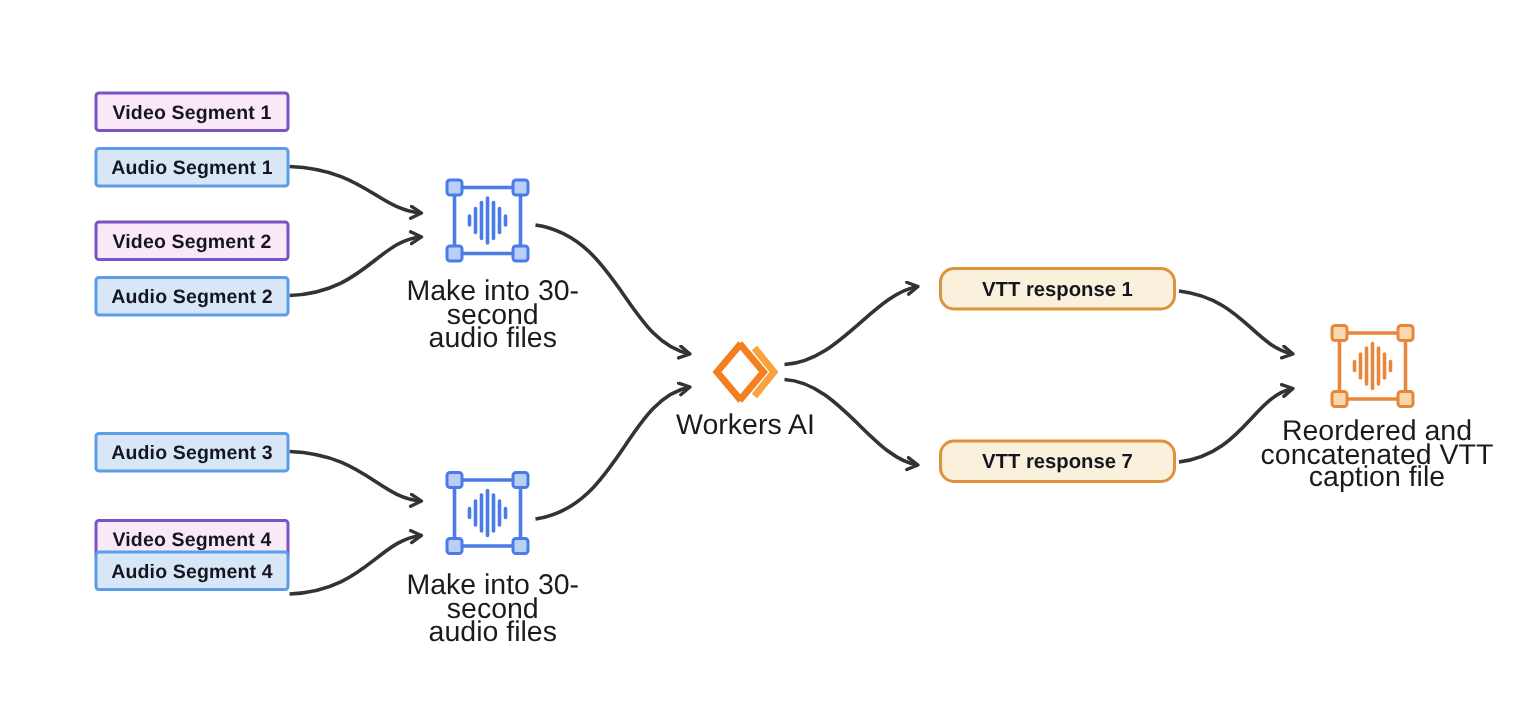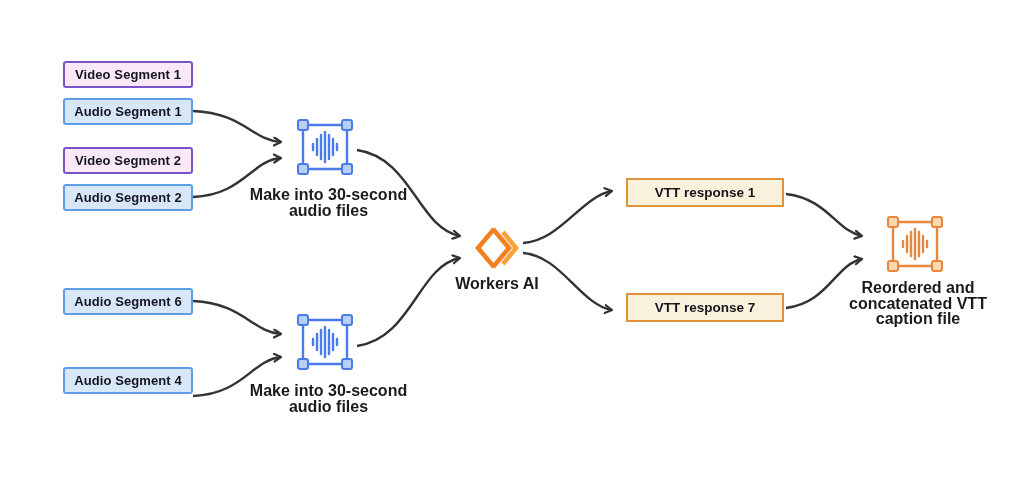--- a/index.html
+++ b/index.html
@@ -10,28 +10,28 @@
   #arrow-layer{position:absolute;left:0;top:0;width:1024px;height:481px;}
   .connector{fill:none;stroke:var(--arrow,#333);stroke-width:2.4px;}
   .node{position:absolute;box-sizing:border-box;display:flex;align-items:center;justify-content:center;}
   .seg-box{
     width:130px;height:27px;border-radius:3px;border:2px solid;
     font-size:13px;font-weight:bold;color:#15151f;letter-spacing:0.1px;
   }
   .video-box{background:var(--video-fill,#f9e9f7);border-color:var(--video-border,#7c52c8);}
   .audio-box{background:var(--audio-fill,#d7e7f8);border-color:var(--audio-border,#5d9de8);}
   .vtt-box{
-    width:158px;height:29px;border-radius:0;
+    width:158px;height:29px;border-radius:10px;
     border:2.5px solid var(--vtt-border,#e0913c);
     background:var(--vtt-fill,#faf1dc);
     font-size:13.5px;font-weight:bold;color:#15151f;
   }
   .caption{
-    position:absolute;text-align:center;font-weight:bold;color:#1b1b1b;
-    font-size:16px;line-height:15.5px;white-space:pre-line;
+    position:absolute;text-align:center;font-weight:normal;color:#1b1b1b;
+    font-size:19px;line-height:15.5px;white-space:pre-line;
   }
   .icon-svg{position:absolute;}
   .blue-stroke{stroke:var(--blue-icon,#4a7be8);}
   .blue-handle{fill:#b9cff5;stroke:var(--blue-icon,#4a7be8);}
   .orange-stroke{stroke:var(--orange-icon,#e8873b);}
   .orange-handle{fill:#fbd9ae;stroke:var(--orange-icon,#e8873b);}
   .wave{stroke-width:2.4;stroke-linecap:round;fill:none;}
   .frame{fill:none;stroke-width:2.4;}
   .handle{stroke-width:2;}
   .workers-chevron{fill:none;stroke-width:4.6;stroke:var(--workers-orange,#f28021);}
@@ -66,21 +66,24 @@
   <div class="node seg-box audio-box" style="left:63px;top:98px">
       <span>Audio Segment 1</span>
     </div>
   <div class="node seg-box video-box" style="left:63px;top:147px">
       <span>Video Segment 2</span>
     </div>
   <div class="node seg-box audio-box" style="left:63px;top:184px">
       <span>Audio Segment 2</span>
     </div>
   <div class="node seg-box audio-box" style="left:63px;top:288px">
-      <span>Audio Segment 6</span>
+      <span>Audio Segment 3</span>
+    </div>
+  <div class="node seg-box video-box" style="left:63px;top:346px">
+      <span>Video Segment 4</span>
     </div>
   <div class="node seg-box audio-box" style="left:63px;top:367px">
       <span>Audio Segment 4</span>
     </div>
 
   <svg class="icon-svg" style="left:295px;top:117px" width="60" height="60" viewBox="0 0 60 60">
     <rect class="frame blue-stroke" x="8" y="8" width="44" height="44" rx="1"></rect>
     <rect class="handle blue-handle" x="3" y="3" width="10" height="10" rx="2"></rect>
     <rect class="handle blue-handle" x="47" y="3" width="10" height="10" rx="2"></rect>
     <rect class="handle blue-handle" x="3" y="47" width="10" height="10" rx="2"></rect>

